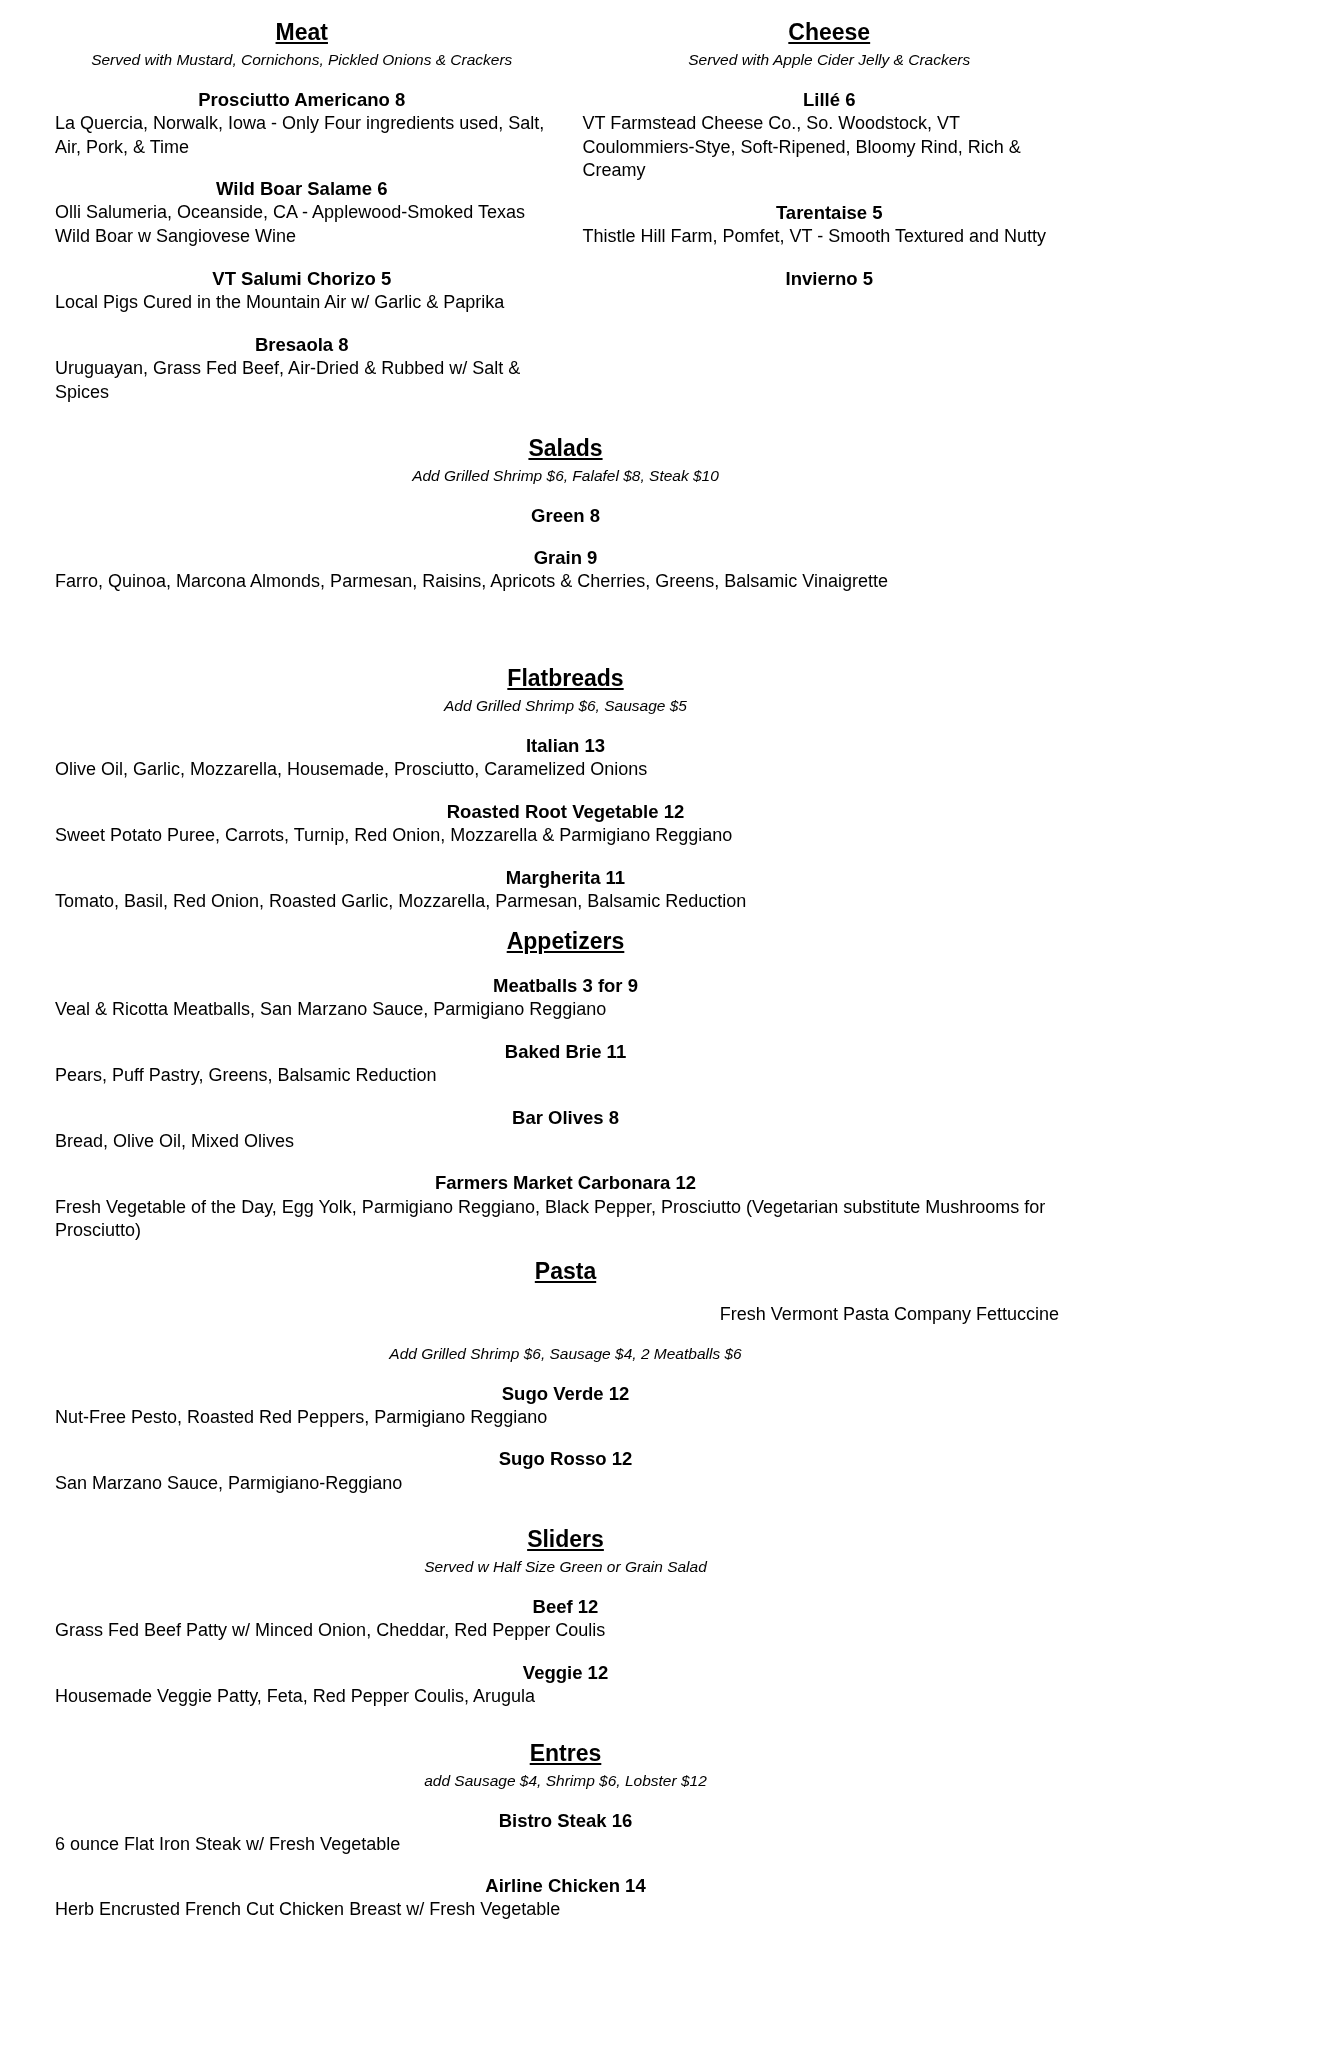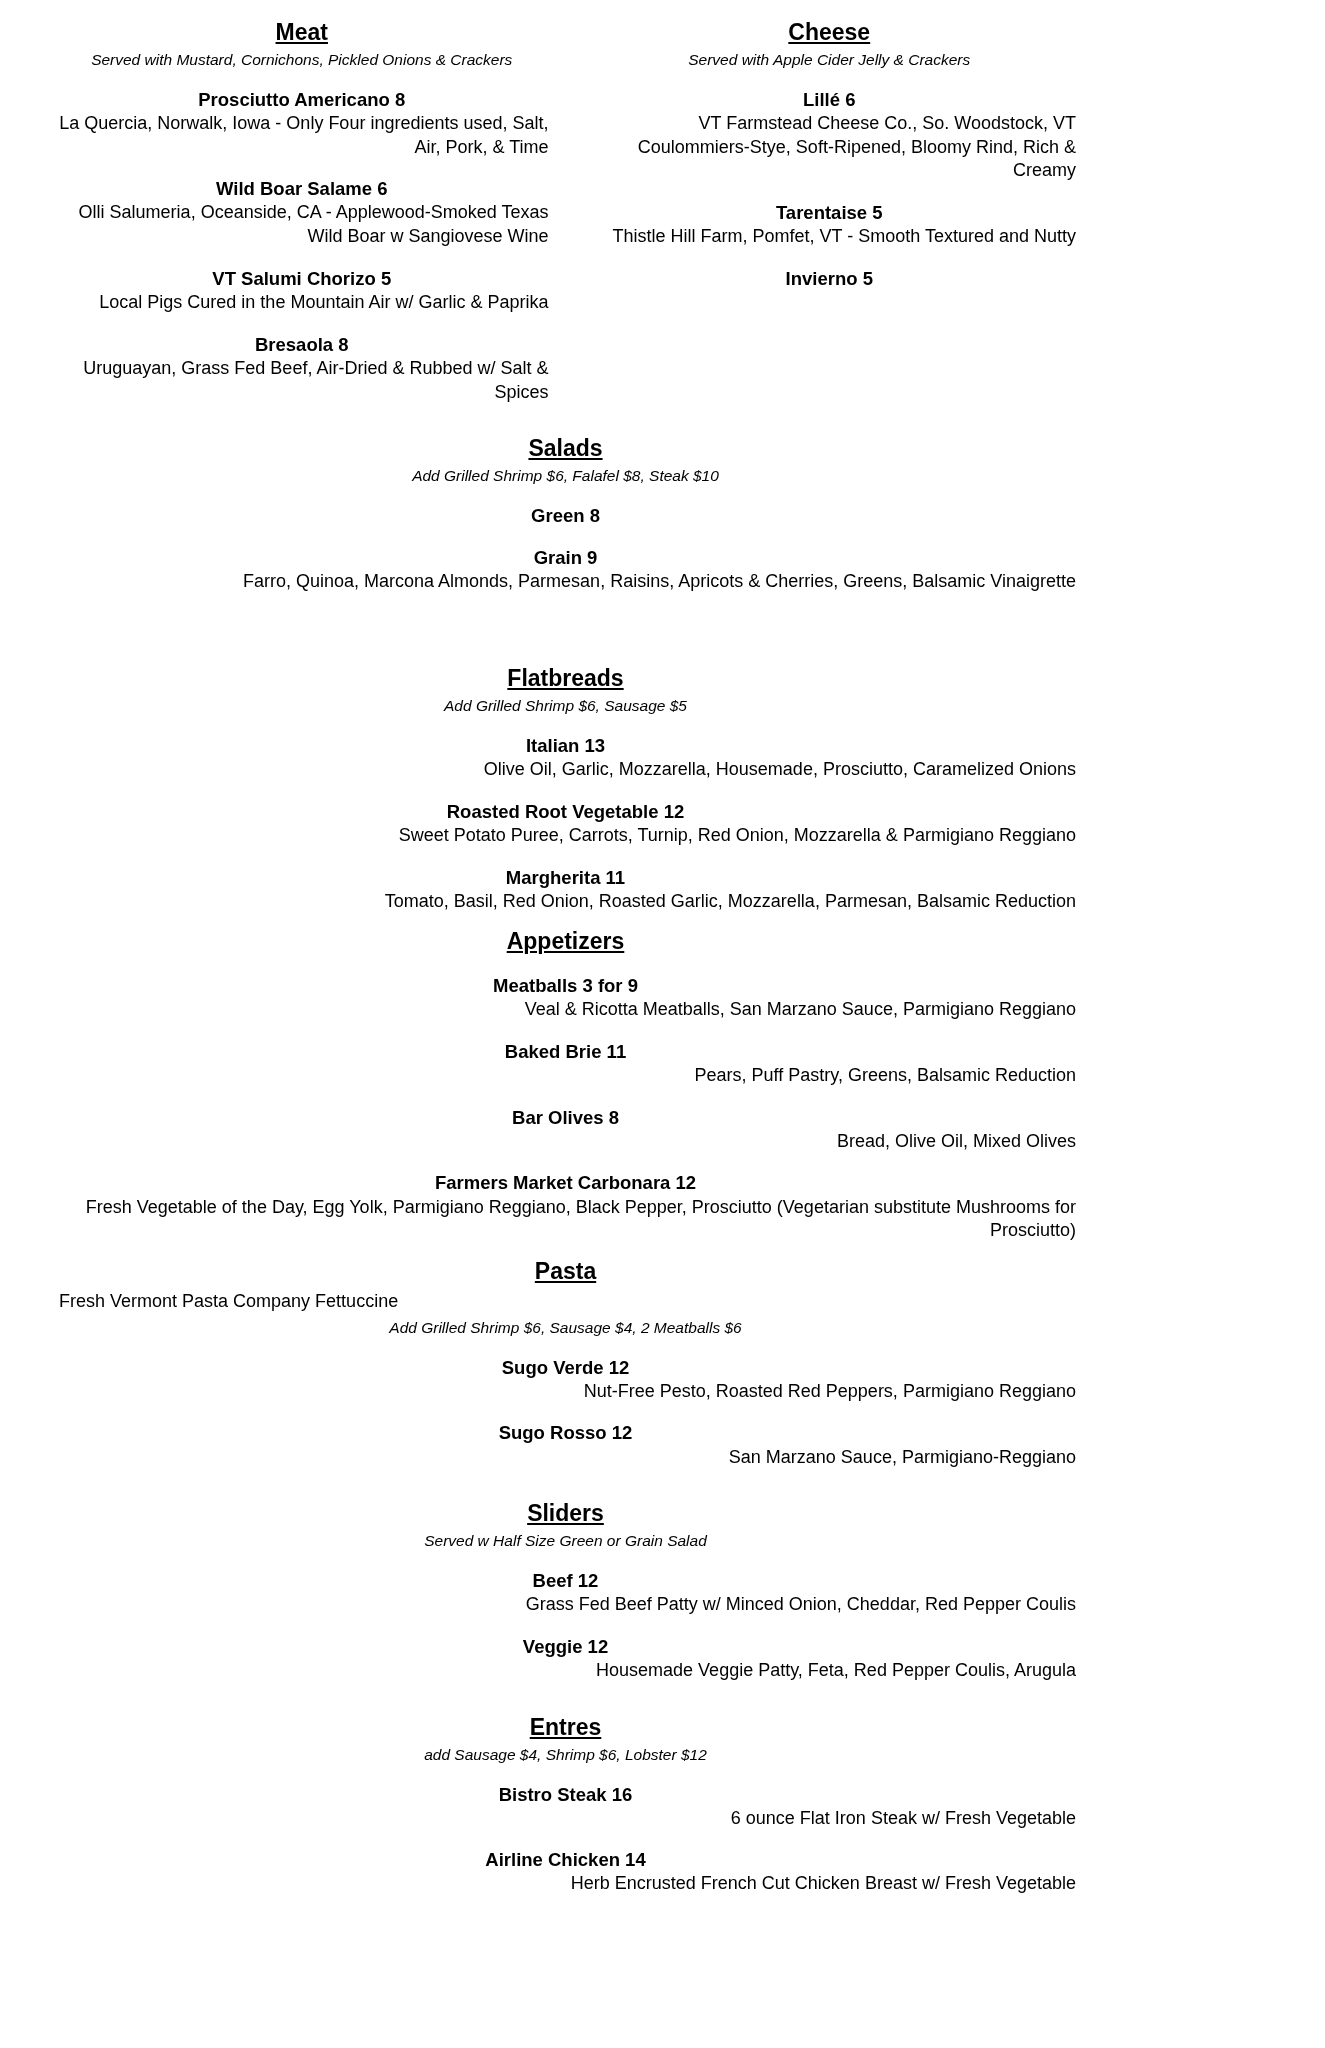--- a/index.html
+++ b/index.html
@@ -37,21 +37,21 @@
     margin-top: 18px;
   }
   .item-name {
     text-align: center;
     font-weight: bold;
     font-size: 18.5px;
     line-height: 1.3;
     margin: 0;
   }
   .item-desc {
-    text-align: right;
+    text-align: left;
     font-size: 18px;
     line-height: 1.32;
     margin: 0;
   }
   .two-col {
     display: flex;
     gap: 34px;
     align-items: flex-start;
   }
   .col {
@@ -64,24 +64,24 @@
   .block {
     margin-top: 30px;
   }
   .block.tight {
     margin-top: 14px;
   }
   .spacer-lg {
     height: 40px;
   }
   .plain-line {
-    text-align: left;
+    text-align: right;
     font-size: 18px;
     line-height: 1.32;
-    margin: 4px;
+    margin: 17px;
   }
 </style>
 </head>
 <body>
 
 <div class="page">
 
   <div class="two-col">
 
     <div class="col">

